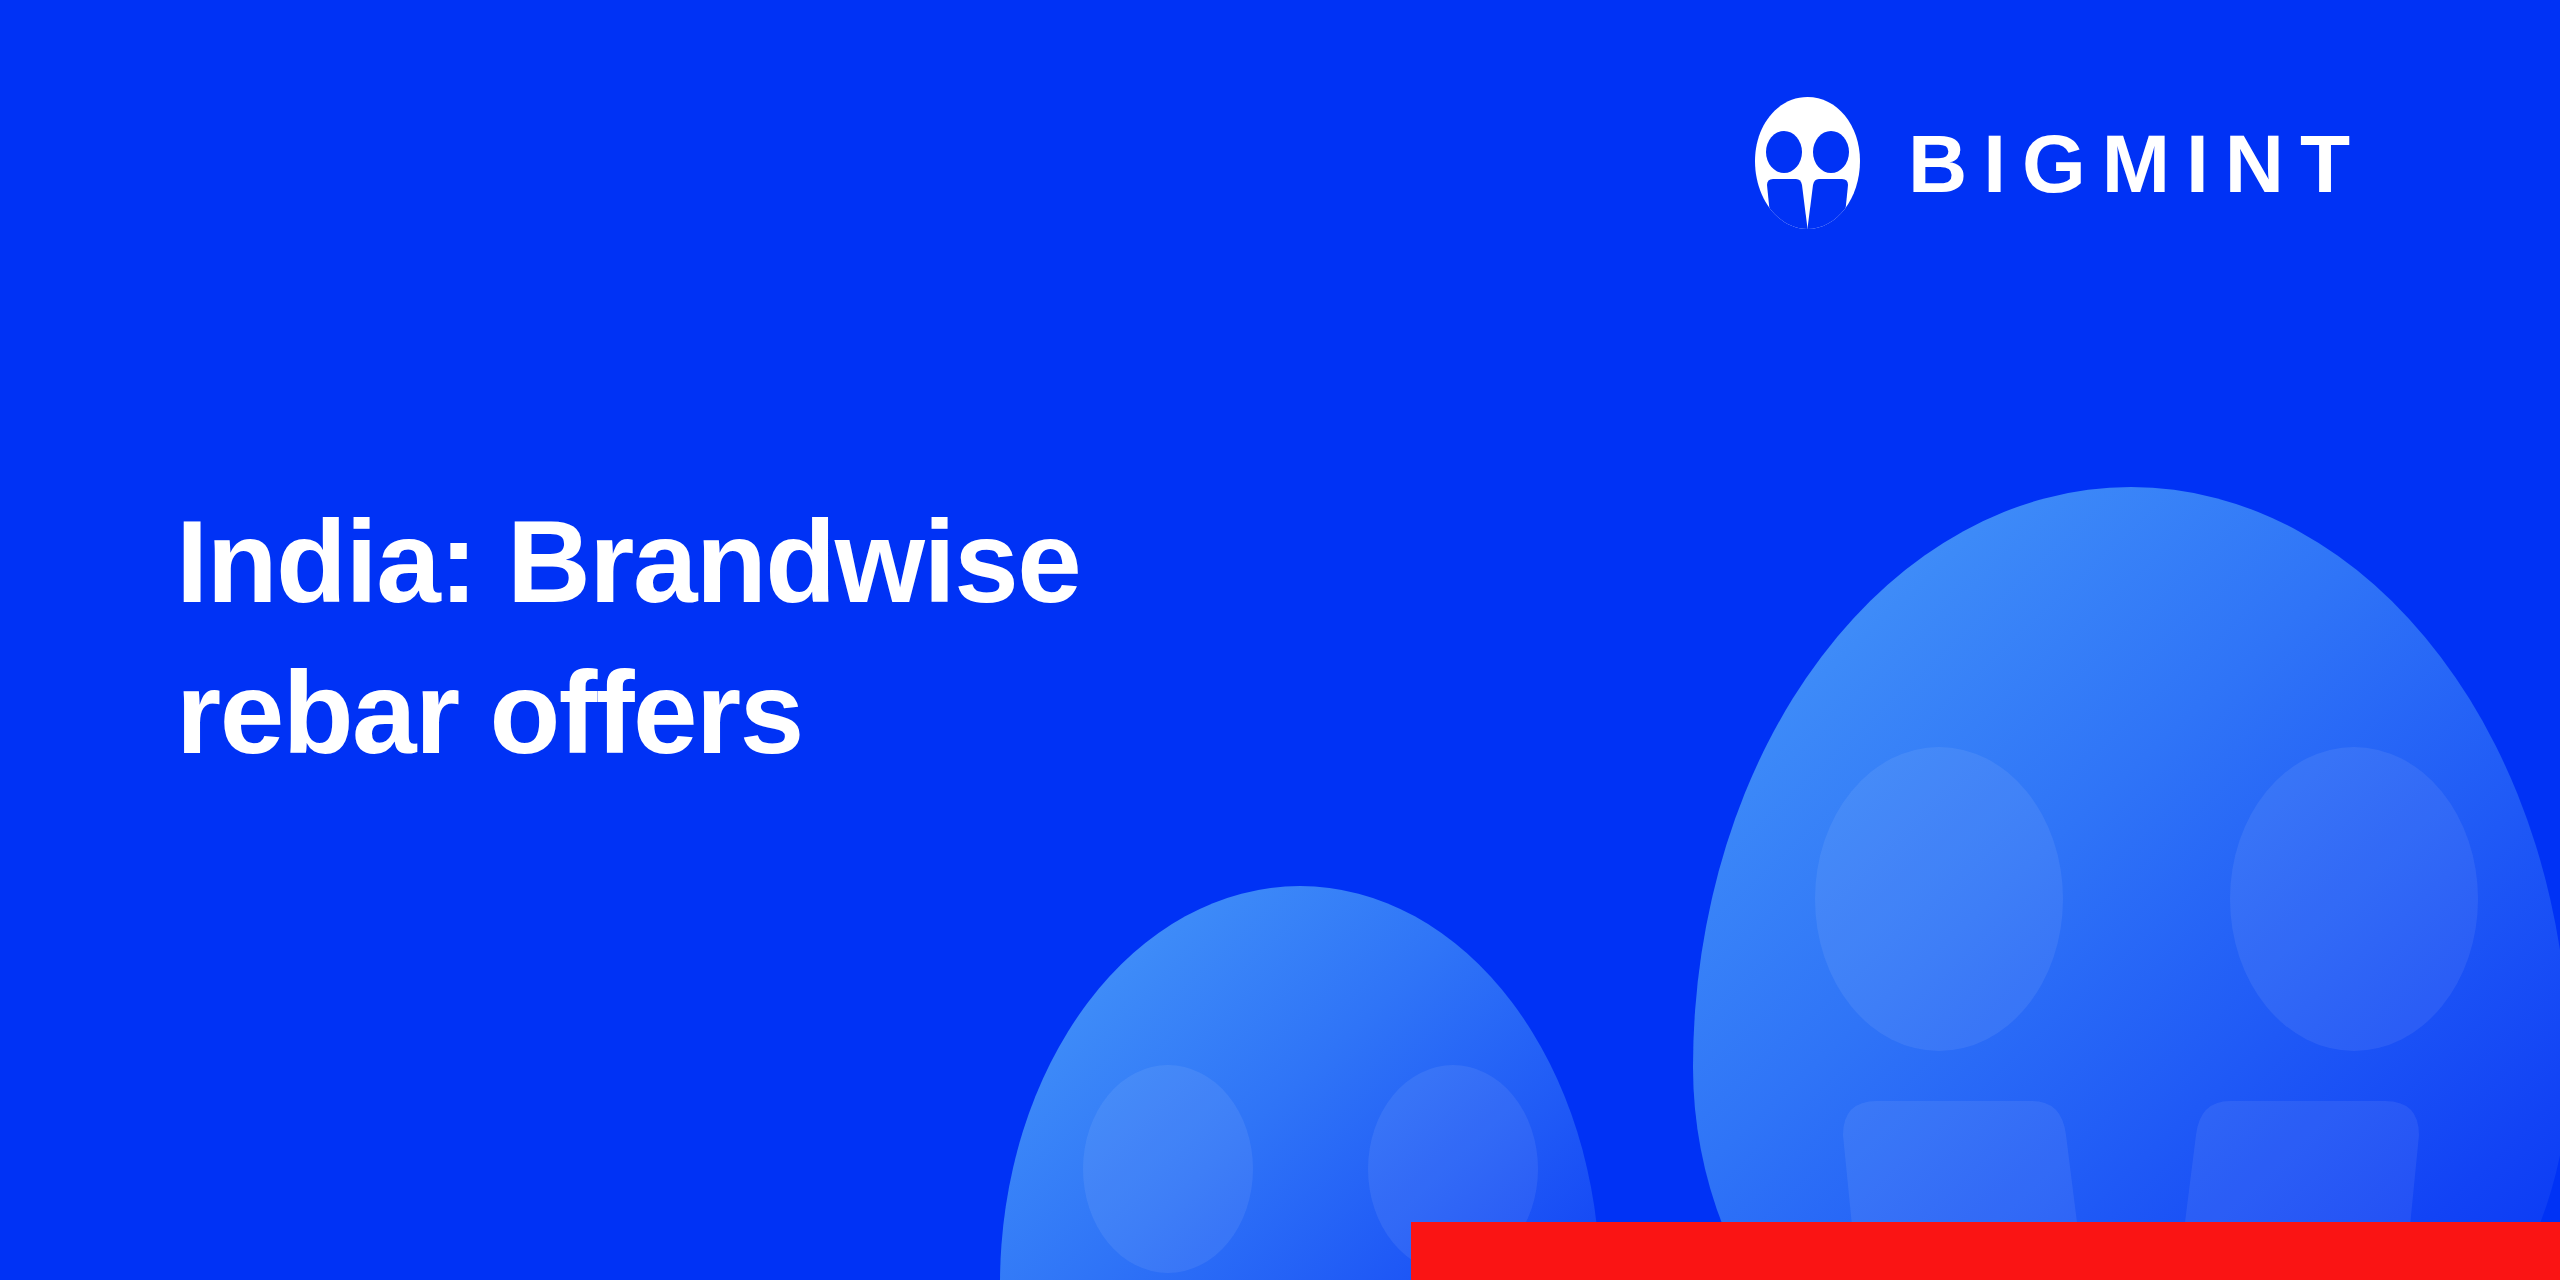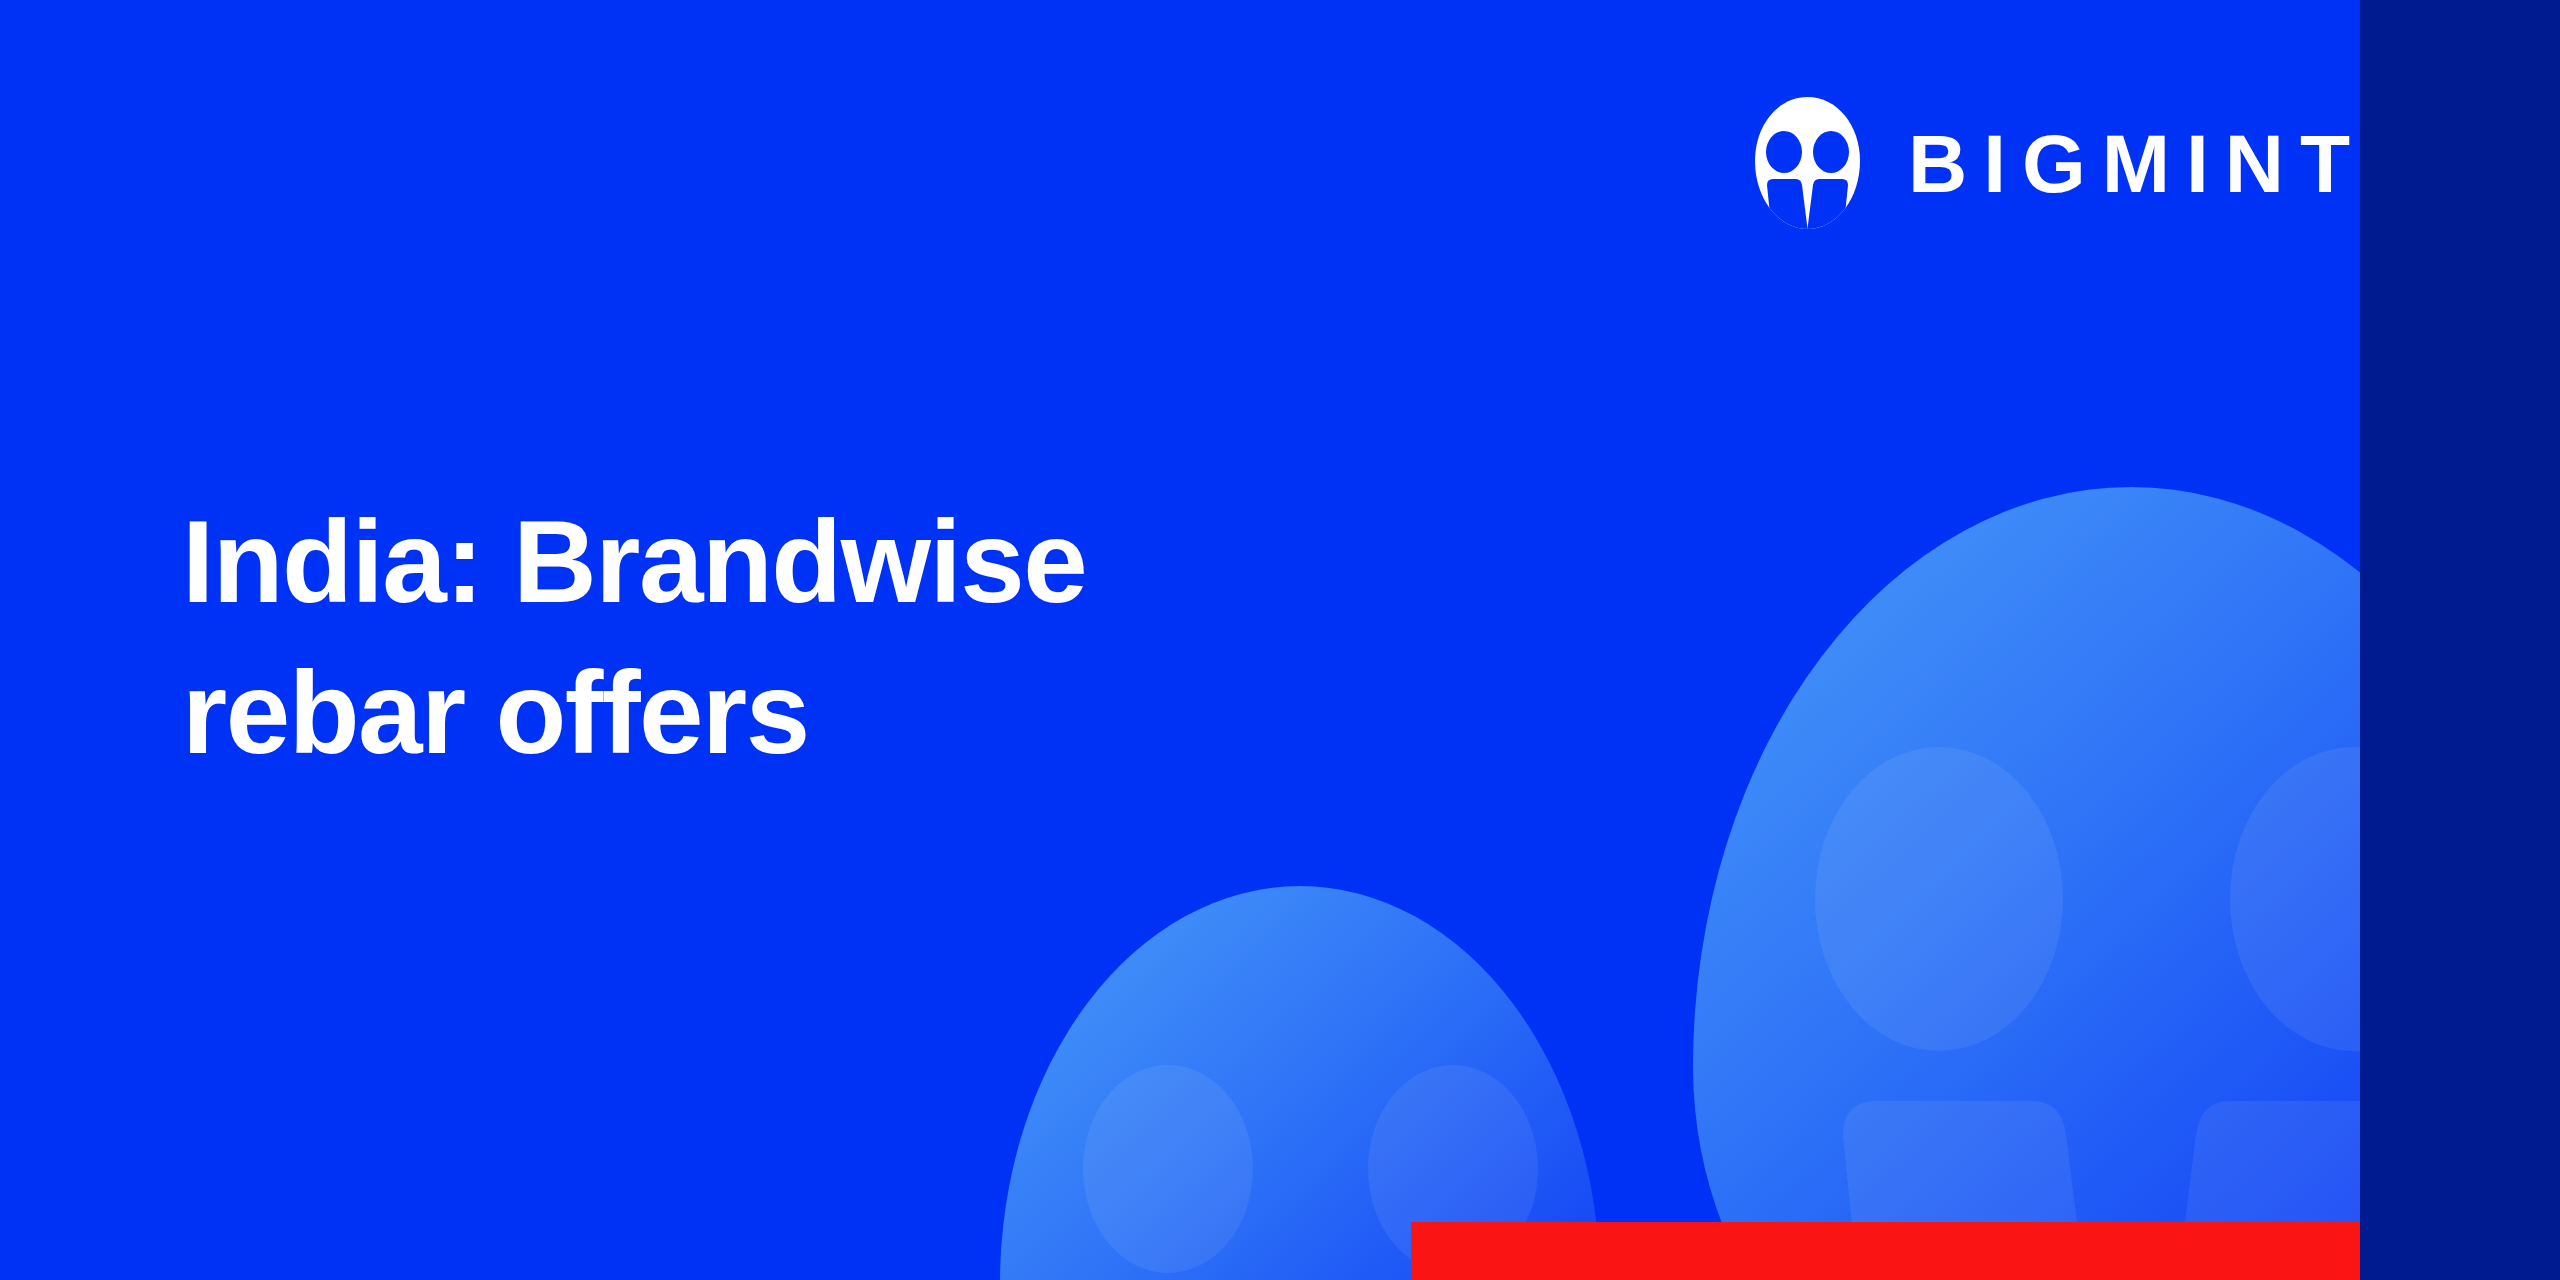--- a/index.html
+++ b/index.html
@@ -4,21 +4,21 @@
 <title>BIGMINT India Rebar Offers Banner</title>
 <style>
   html, body {
     margin: 0;
     padding: 0;
     background: #001a8f;
   }
 
   #stage {
     position: relative;
-    width: 2360px;
+    width: 2560px;
     height: 1280px;
     overflow: hidden;
     background: #0032f5;
     font-family: "Liberation Sans", sans-serif;
     -webkit-font-smoothing: antialiased;
   }
 
   
   .egg-layer {
     position: absolute;
@@ -106,21 +106,21 @@
     font-weight: 700;
     letter-spacing: 16px;
     line-height: 1;
     white-space: nowrap;
     padding-bottom: 4px;
   }
 
   
   #headline {
     position: absolute;
-    left: 182px;
+    left: 176px;
     top: 487px;
     width: 1180px;
     color: #ffffff;
     font-size: 116px;
     font-weight: 700;
     line-height: 1.3;
     letter-spacing: -1.5px;
     white-space: pre-line;
   }
 </style>

